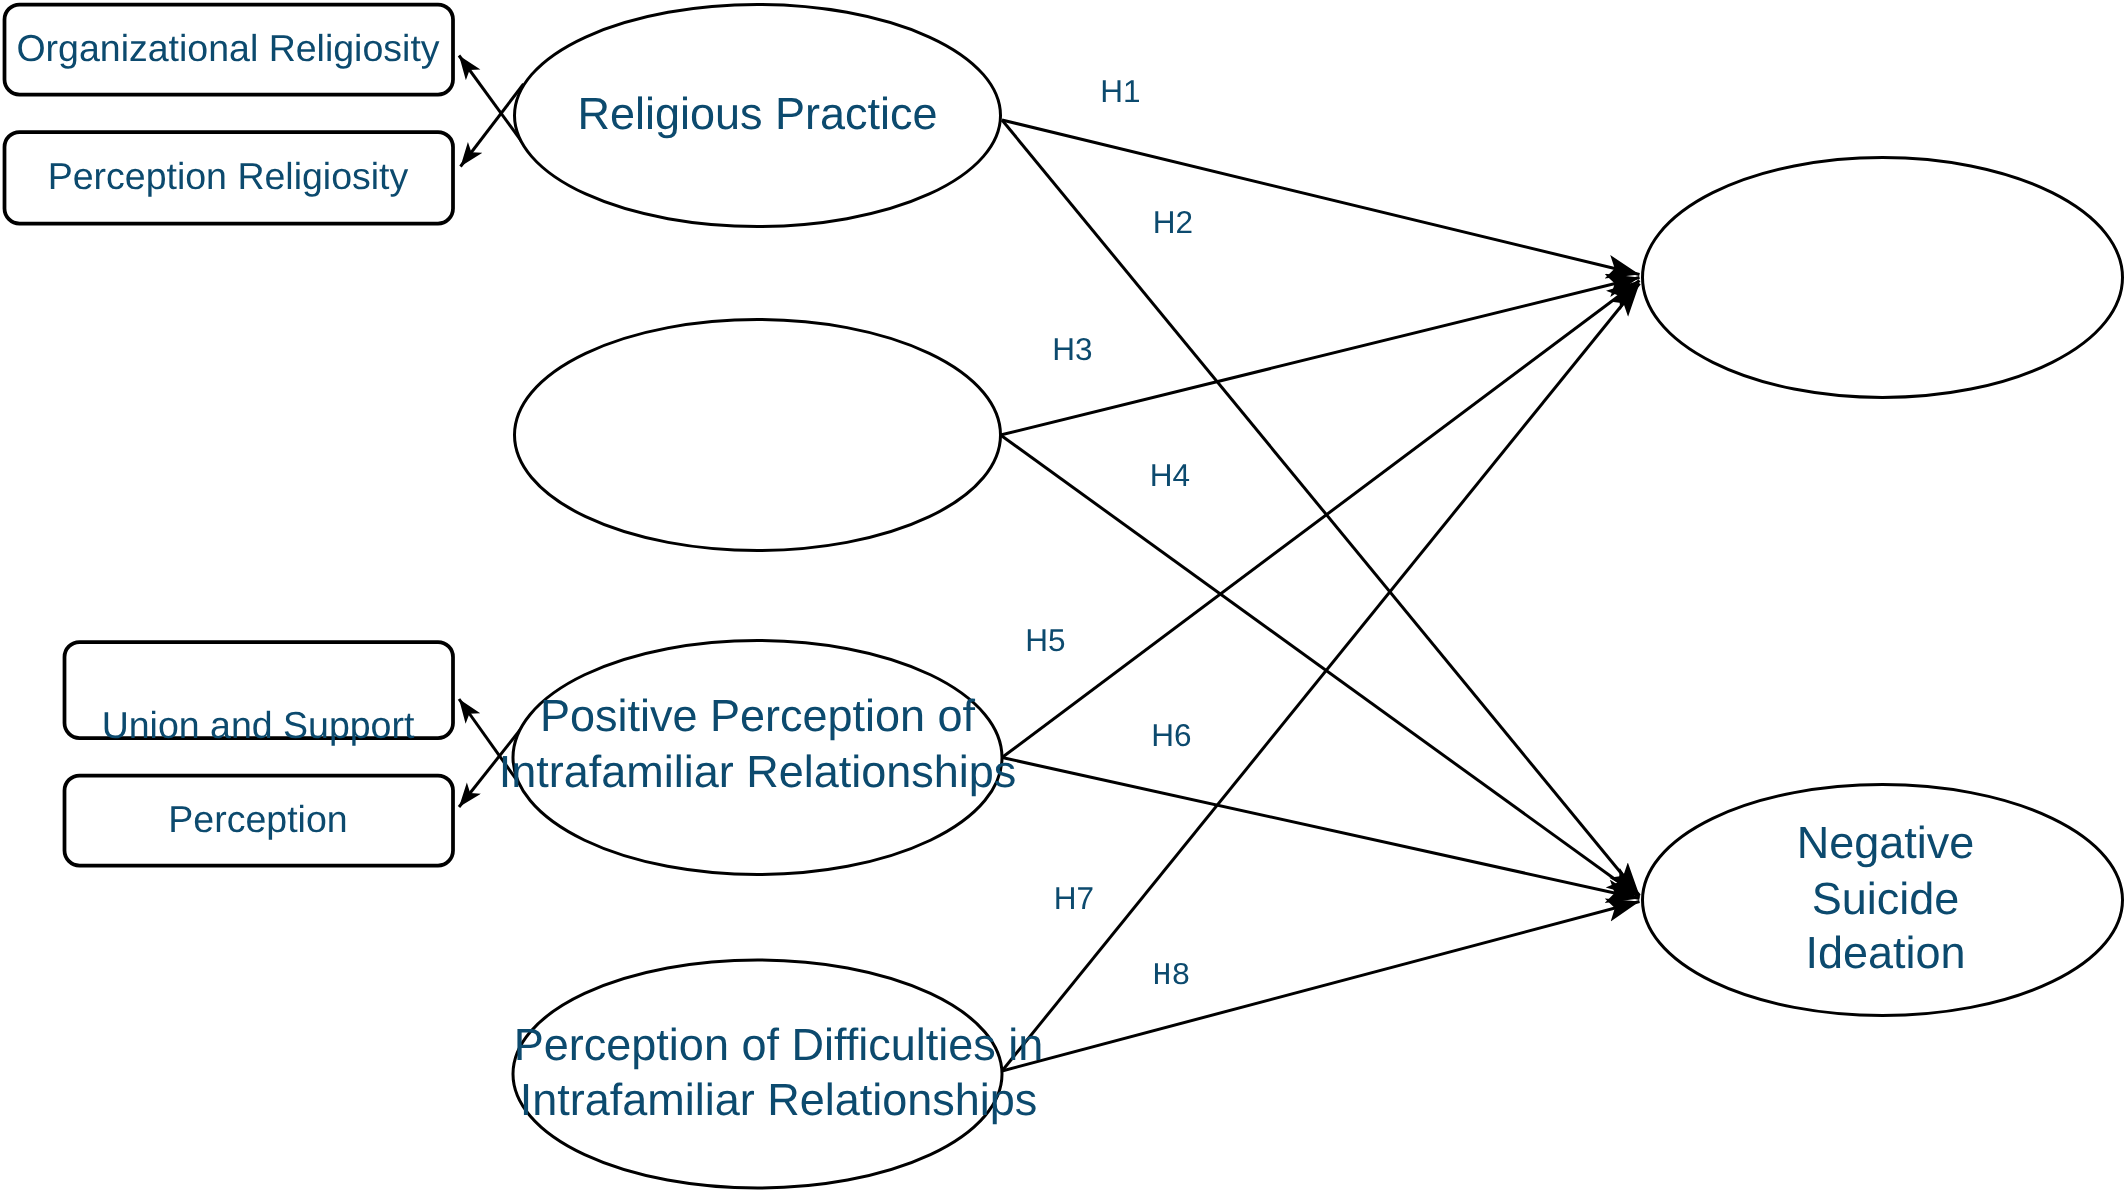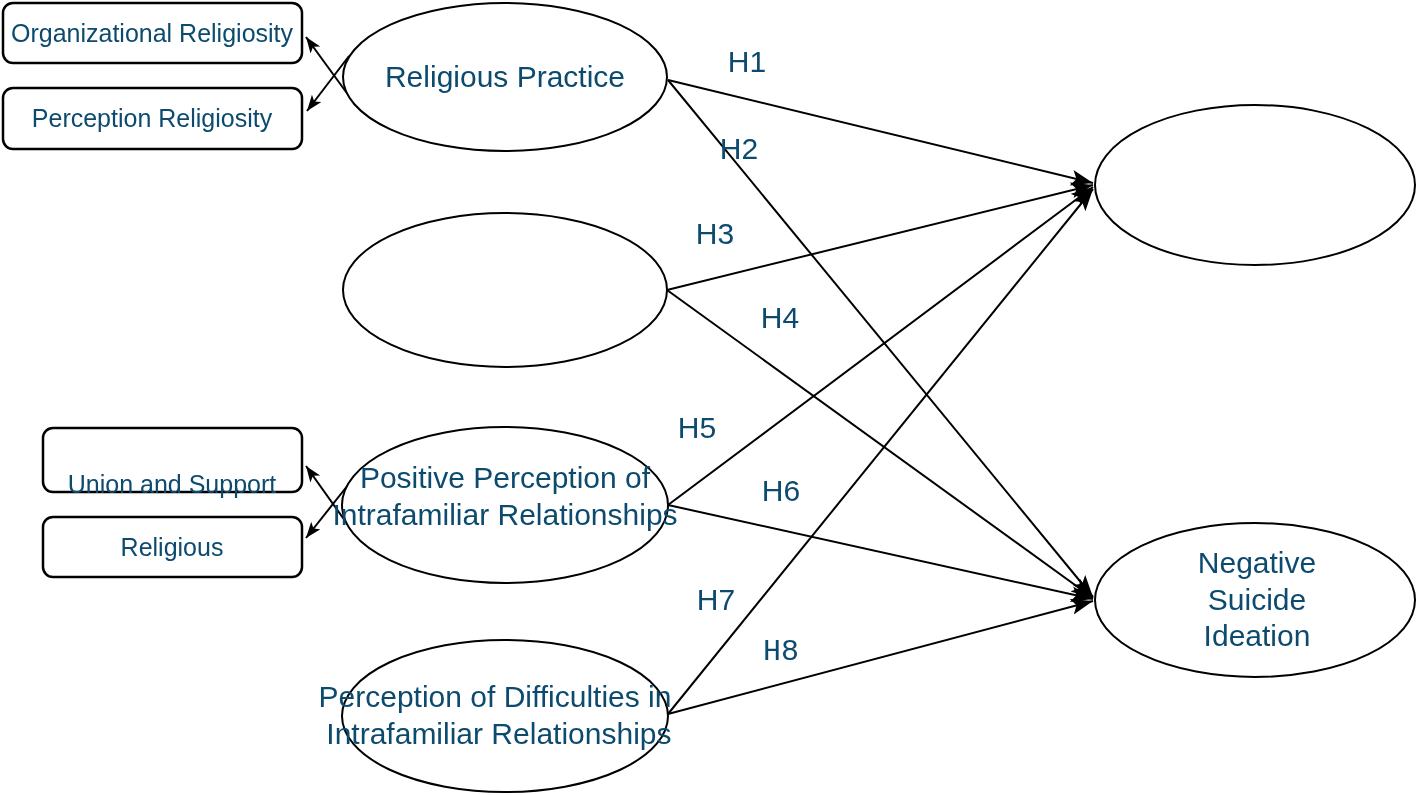--- a/index.html
+++ b/index.html
@@ -26,21 +26,21 @@
     position: absolute;
     transform: translate(-50%, -50%);
     color: #0c4a6e;
     text-align: center;
     white-space: pre-line;
     line-height: 1.22;
     pointer-events: none;
   }
   .node-label { font-size: 30px; }
   .ind-label  { font-size: 25px; }
-  .h-label    { font-size: 30px; }
+  .h-label    { font-size: 21px; }
 </style>
 </head>
 <body>
 
 <div class="canvas">
 
   <svg viewBox="0 0 1417 795">
     <defs>
       <marker id="arrowBig" markerUnits="userSpaceOnUse" markerWidth="24" markerHeight="18" refX="22" refY="8" orient="auto">
         <path d="M0,0 L22,8 L0,16 L5,8 Z" fill="#000000"></path>
@@ -73,31 +73,31 @@
 
     <rect x="3" y="3" width="299" height="60" rx="10" fill="#ffffff" stroke="#000000" stroke-width="2.5"></rect>
     <rect x="3" y="88" width="299" height="61" rx="10" fill="#ffffff" stroke="#000000" stroke-width="2.5"></rect>
     <rect x="43" y="428" width="259" height="64" rx="10" fill="#ffffff" stroke="#000000" stroke-width="2.5"></rect>
     <rect x="43" y="517" width="259" height="60" rx="10" fill="#ffffff" stroke="#000000" stroke-width="2.5"></rect>
   </svg>
 
   <div class="label node-label" style="left:505px; top:77px;">Religious Practice</div>
   <div class="label node-label" style="left:505px; top:497px;">Positive Perception of
 Intrafamiliar Relationships</div>
-  <div class="label node-label" style="left:495px; top:716px;text-align:right;">Perception of Difficulties in
+  <div class="label node-label" style="left:519px; top:716px;">Perception of Difficulties in
 Intrafamiliar Relationships</div>
   <div class="label node-label" style="left:1257px; top:600px;">Negative Suicide Ideation</div>
 
   <div class="label ind-label" style="left:152px; top:33px;">Organizational Religiosity</div>
   <div class="label ind-label" style="left:152px; top:118px;">Perception Religiosity</div>
   <div class="label ind-label" style="left:172px; top:484px;">Union and Support</div>
-  <div class="label ind-label" style="left:172px; top:547px;">Religious</div>
+  <div class="label ind-label" style="left:172px; top:547px;">Perception</div>
 
   <div class="label h-label" style="left:747px; top:62px;">H1</div>
-  <div class="label h-label" style="left:739px; top:149px;">H2</div>
+  <div class="label h-label" style="left:782px; top:149px;">H2</div>
   <div class="label h-label" style="left:715px; top:234px;">H3</div>
   <div class="label h-label" style="left:780px; top:318px;">H4</div>
   <div class="label h-label" style="left:697px; top:428px;">H5</div>
   <div class="label h-label" style="left:781px; top:491px;">H6</div>
   <div class="label h-label" style="left:716px; top:600px;">H7</div>
   <div class="label h-label" style="left:781px; top:652px;font-family:Liberation Mono, monospace;">H8</div>
 
 </div>
 
 </body></html>

